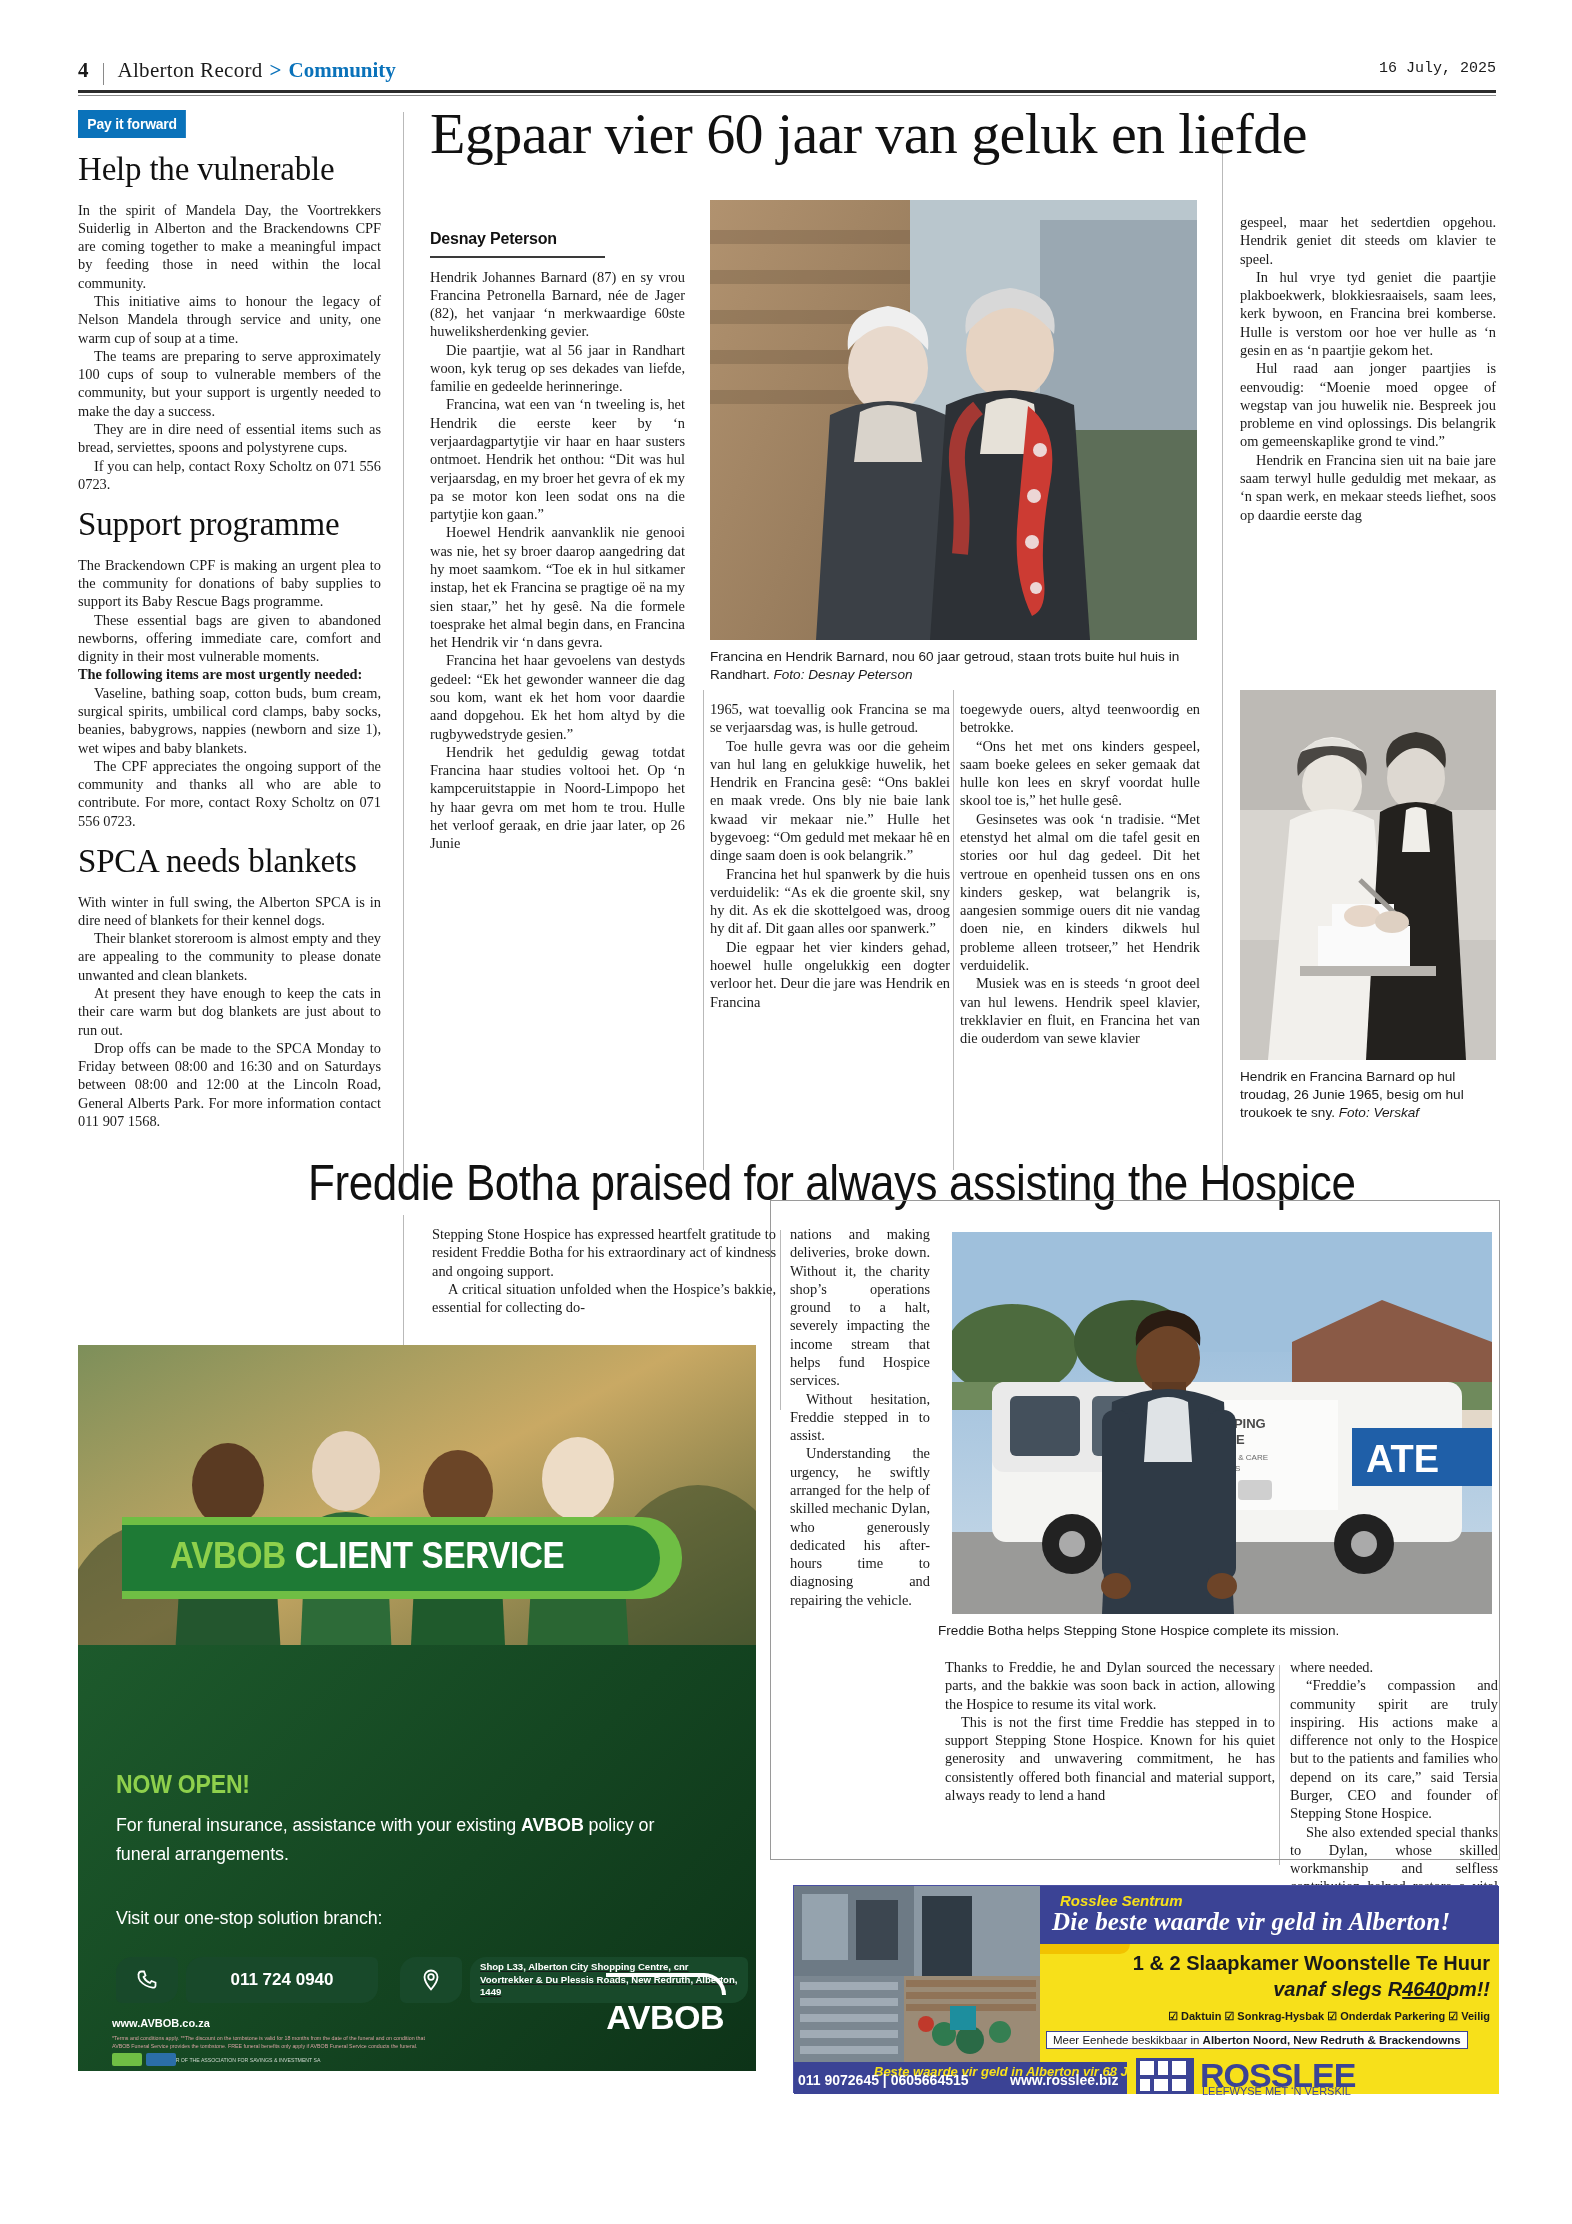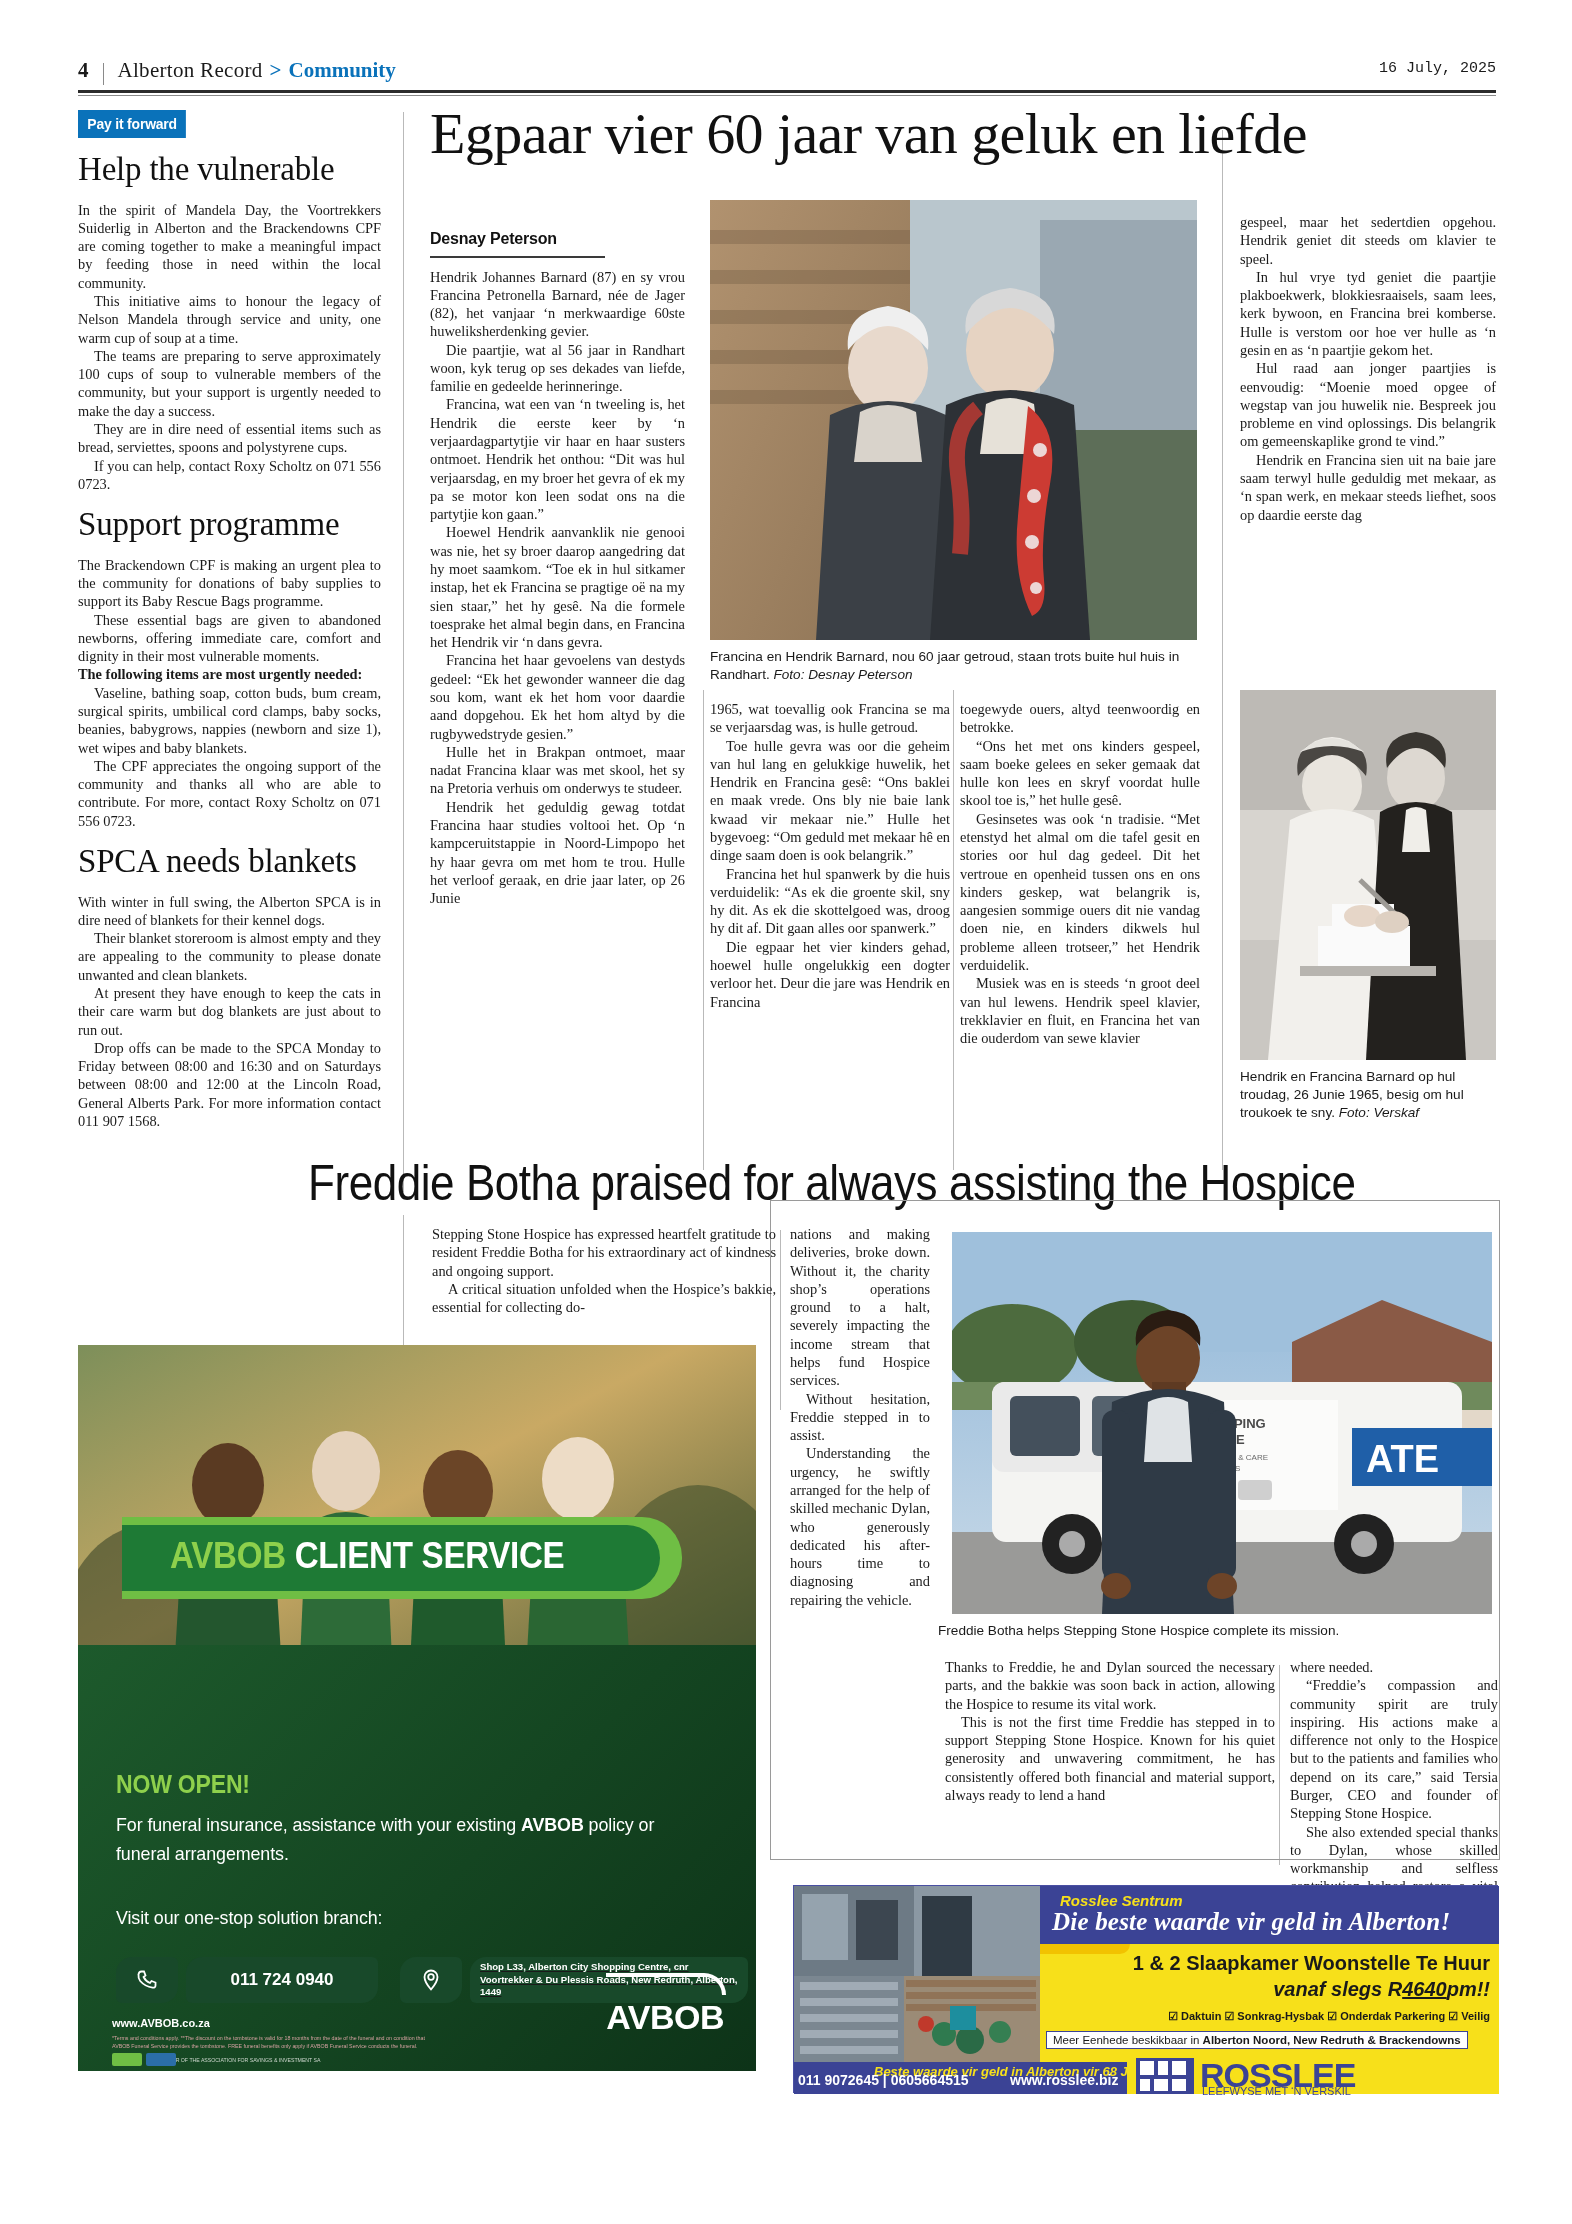--- a/index.html
+++ b/index.html
@@ -289,21 +289,20 @@
 
   <div class="a1c1">
     <div class="byline">Desnay Peterson</div>
     <div class="byline-rule"></div>
     <div class="body-txt">
       <p class="first">Hendrik Johannes Barnard (87) en sy vrou Francina Petronella Barnard, née de Jager (82), het vanjaar ‘n merkwaardige 60ste huweliksherdenking gevier.</p>
       <p>Die paartjie, wat al 56 jaar in Randhart woon, kyk terug op ses dekades van liefde, familie en gedeelde herinneringe.</p>
       <p>Francina, wat een van ‘n tweeling is, het Hendrik die eerste keer by ‘n verjaardagpartytjie vir haar en haar susters ontmoet. Hendrik het onthou: “Dit was hul verjaarsdag, en my broer het gevra of ek my pa se motor kon leen sodat ons na die partytjie kon gaan.”</p>
       <p>Hoewel Hendrik aanvanklik nie genooi was nie, het sy broer daarop aangedring dat hy moet saamkom. “Toe ek in hul sitkamer instap, het ek Francina se pragtige oë na my sien staar,” het hy gesê. Na die formele toesprake het almal begin dans, en Francina het Hendrik vir ‘n dans gevra.</p>
       <p>Francina het haar gevoelens van destyds gedeel: “Ek het gewonder wanneer die dag sou kom, want ek het hom voor daardie aand dopgehou. Ek het hom altyd by die rugbywedstryde gesien.”</p>
-      <p>Hulle het in Brakpan ontmoet, maar nadat Francina klaar was met skool, het sy na Pretoria verhuis om onderwys te studeer.</p>
       <p>Hendrik het geduldig gewag totdat Francina haar studies voltooi het. Op ‘n kampceruitstappie in Noord-Limpopo het hy haar gevra om met hom te trou. Hulle het verloof geraak, en drie jaar later, op 26 Junie</p>
     </div>
   </div>
 
   <div class="photo" style="left:710px; top:200px; width:487px; height:440px;">
     <svg viewBox="0 0 487 440" width="487" height="440" preserveAspectRatio="none">
       <defs>
         <linearGradient id="skyA" x1="0" y1="0" x2="0" y2="1">
           <stop offset="0%" stop-color="#a8bdd0"></stop>
             <stop offset="100%" stop-color="#cfd9e0"></stop>

